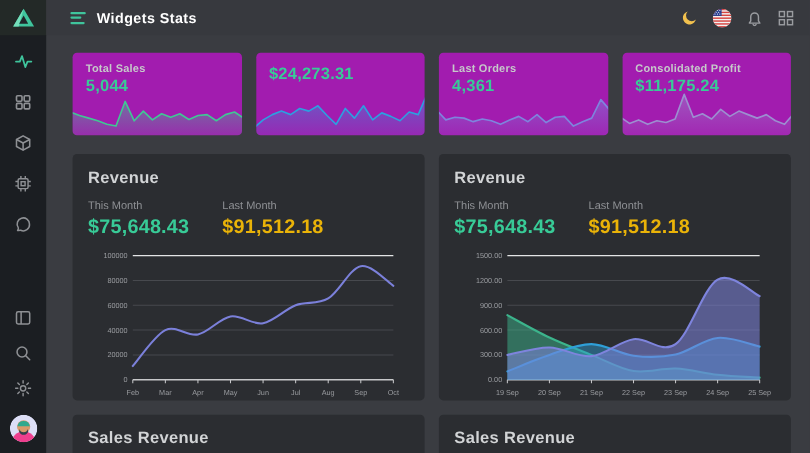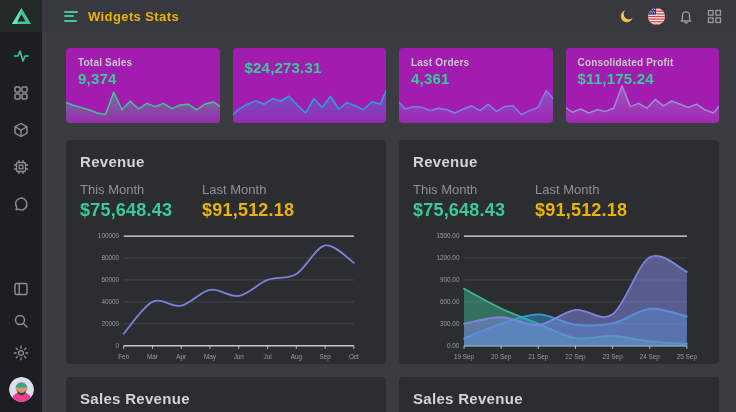--- a/index.html
+++ b/index.html
@@ -29,42 +29,42 @@
   .main{flex:1;display:flex;flex-direction:column;min-width:0;}
   header{
     height:32px;background:#37393e;display:flex;align-items:center;
     padding:0 14px 0 22px;flex-shrink:0;
   }
   .hamburger{background:none;border:none;cursor:pointer;padding:0;margin-right:10px;line-height:0;}
   .hamburger span{display:block;height:2px;background:#3fc49c;border-radius:1px;margin:2.5px 0;}
   .hamburger .l1{width:14px;}
   .hamburger .l2{width:10px;}
   .hamburger .l3{width:13px;}
-  .page-title{color:#eab308;font-size:13px;font-weight:bold;letter-spacing:.4px;}
+  .page-title{color:#ffffff;font-size:13px;font-weight:bold;letter-spacing:.4px;}
   .header-actions{margin-left:auto;display:flex;align-items:center;gap:13px;}
   .hicon{background:none;border:none;padding:0;cursor:pointer;line-height:0;}
   
   .content{padding:16px 17px 0 24px;}
   .stats-row{display:flex;gap:13px;}
   .stat-card{
     flex:1;height:75px;background:#a21caf;border-radius:4px;
     display:flex;flex-direction:column;padding:9px 12px 0;box-sizing:border-box;
     position:relative;overflow:hidden;
   }
   .stat-label{font-size:10px;font-weight:bold;color:#c6c8ca;letter-spacing:.2px;}
   .stat-value{font-size:15px;font-weight:bold;color:#38cb97;margin-top:2px;letter-spacing:.2px;}
   .stat-card svg{position:absolute;left:0;right:0;bottom:0;width:100%;height:46px;display:block;}
   .charts-row{display:flex;gap:13px;margin-top:17px;}
   .chart-card{
     flex:1;height:224px;background:#2b2d31;border-radius:4px;
     padding:13px 14px 0;box-sizing:border-box;display:flex;flex-direction:column;
   }
   .chart-title{font-size:15px;font-weight:bold;color:#d2d4d6;letter-spacing:.3px;}
   .month-row{display:flex;gap:30px;margin-top:12px;}
-  .month-label{font-size:13px;color:#8f9195;}
+  .month-label{font-size:10px;color:#8f9195;}
   .month-value{font-size:18px;font-weight:bold;margin-top:3px;letter-spacing:.2px;}
   .month-value.green{color:#38cb97;}
   .month-value.white{color:#eab308;}
   .chart-card svg.big{width:100%;height:150px;margin-top:6px;display:block;}
   .bottom-row{display:flex;gap:13px;margin-top:13px;}
   .bottom-card{
     flex:1;height:120px;background:#2b2d31;border-radius:4px;
     padding:13px 14px 0;box-sizing:border-box;position:relative;overflow:hidden;
   }
   .bottom-value{font-size:15px;font-weight:bold;color:#38cb97;margin-top:3px;letter-spacing:.2px;}
@@ -215,21 +215,21 @@
           </svg>
         </button>
       </div>
     </header>
 
     <div class="content">
 
       <div class="stats-row">
         <div class="stat-card">
           <span class="stat-label">Total Sales</span>
-          <span class="stat-value">9,374</span>
+          <span class="stat-value">5,044</span>
           <svg viewBox="0 0 154 46" preserveAspectRatio="none">
               <defs>
                 <linearGradient id="spark-sales-g" x1="0" y1="0" x2="0" y2="1">
                   <stop offset="0%" stop-color="#41c694" stop-opacity="0.5"></stop>
                   <stop offset="100%" stop-color="#41c694" stop-opacity="0.08"></stop>
                 </linearGradient>
               </defs>
               <path d="M-2.0,24.8L6.3,28.0L14.6,30.4L22.9,32.8L31.3,36.0L39.6,37.6L47.9,15.2L56.2,32.8L64.5,24.0L72.8,32.0L81.2,26.4L89.5,29.6L97.8,26.4L106.1,31.6L114.4,28.0L122.7,27.2L131.1,32.8L139.4,27.2L147.7,24.8L156.0,30.4L156,48L-2,48Z" fill="url(#spark-sales-g)"></path>
               <path d="M-2.0,24.8L6.3,28.0L14.6,30.4L22.9,32.8L31.3,36.0L39.6,37.6L47.9,15.2L56.2,32.8L64.5,24.0L72.8,32.0L81.2,26.4L89.5,29.6L97.8,26.4L106.1,31.6L114.4,28.0L122.7,27.2L131.1,32.8L139.4,27.2L147.7,24.8L156.0,30.4" fill="none" stroke="#41c694" stroke-width="1.5" stroke-linejoin="round"></path>
             </svg>

